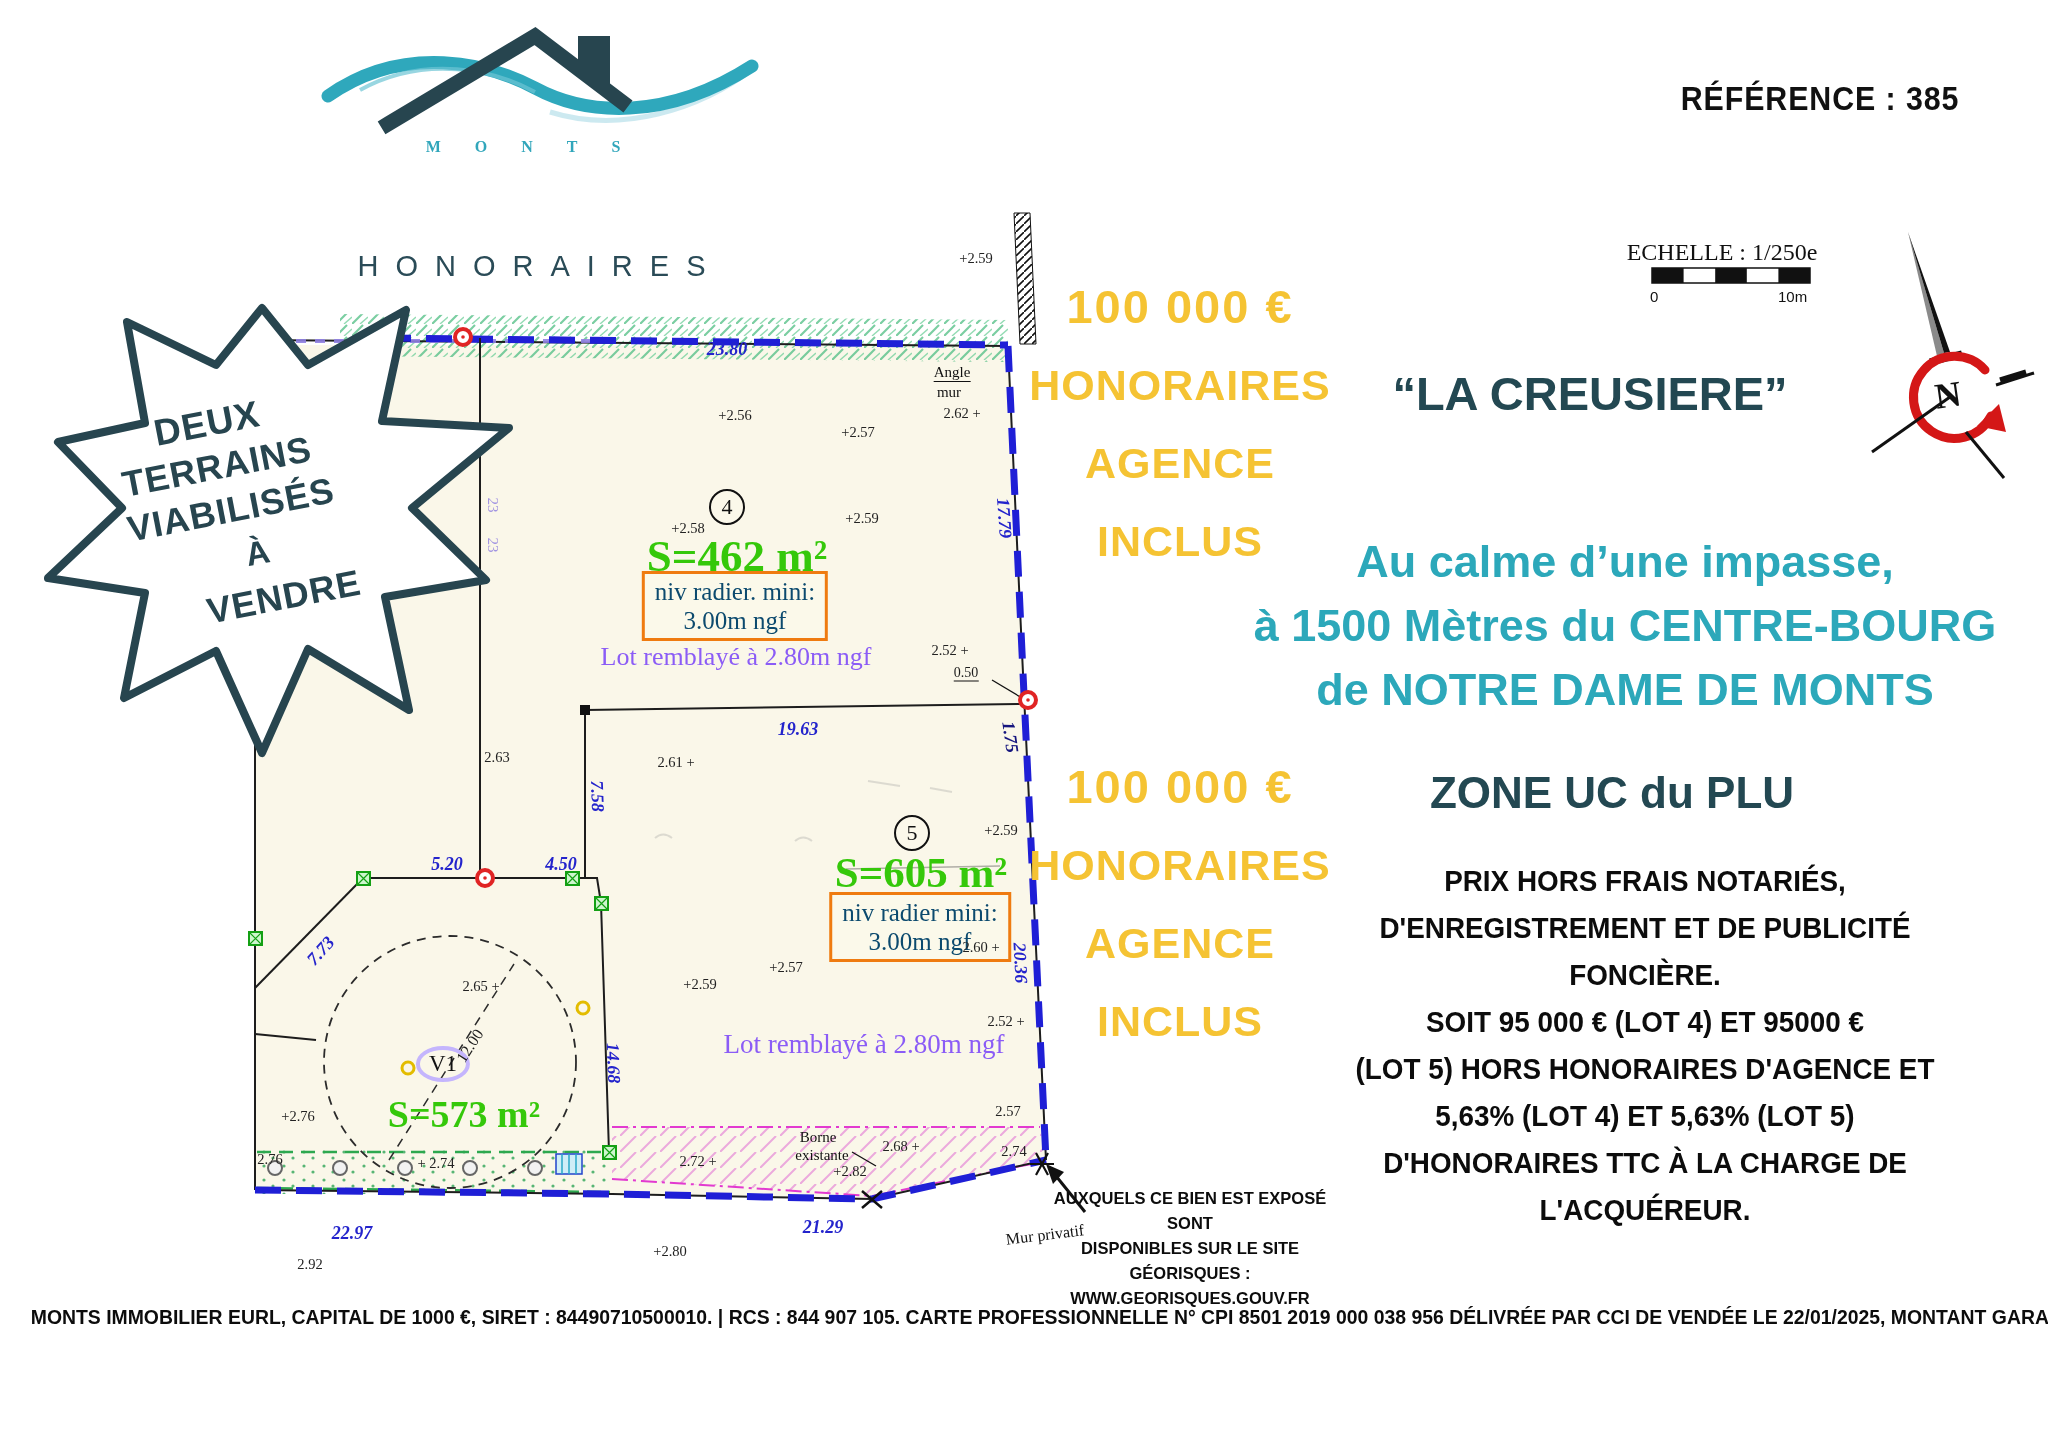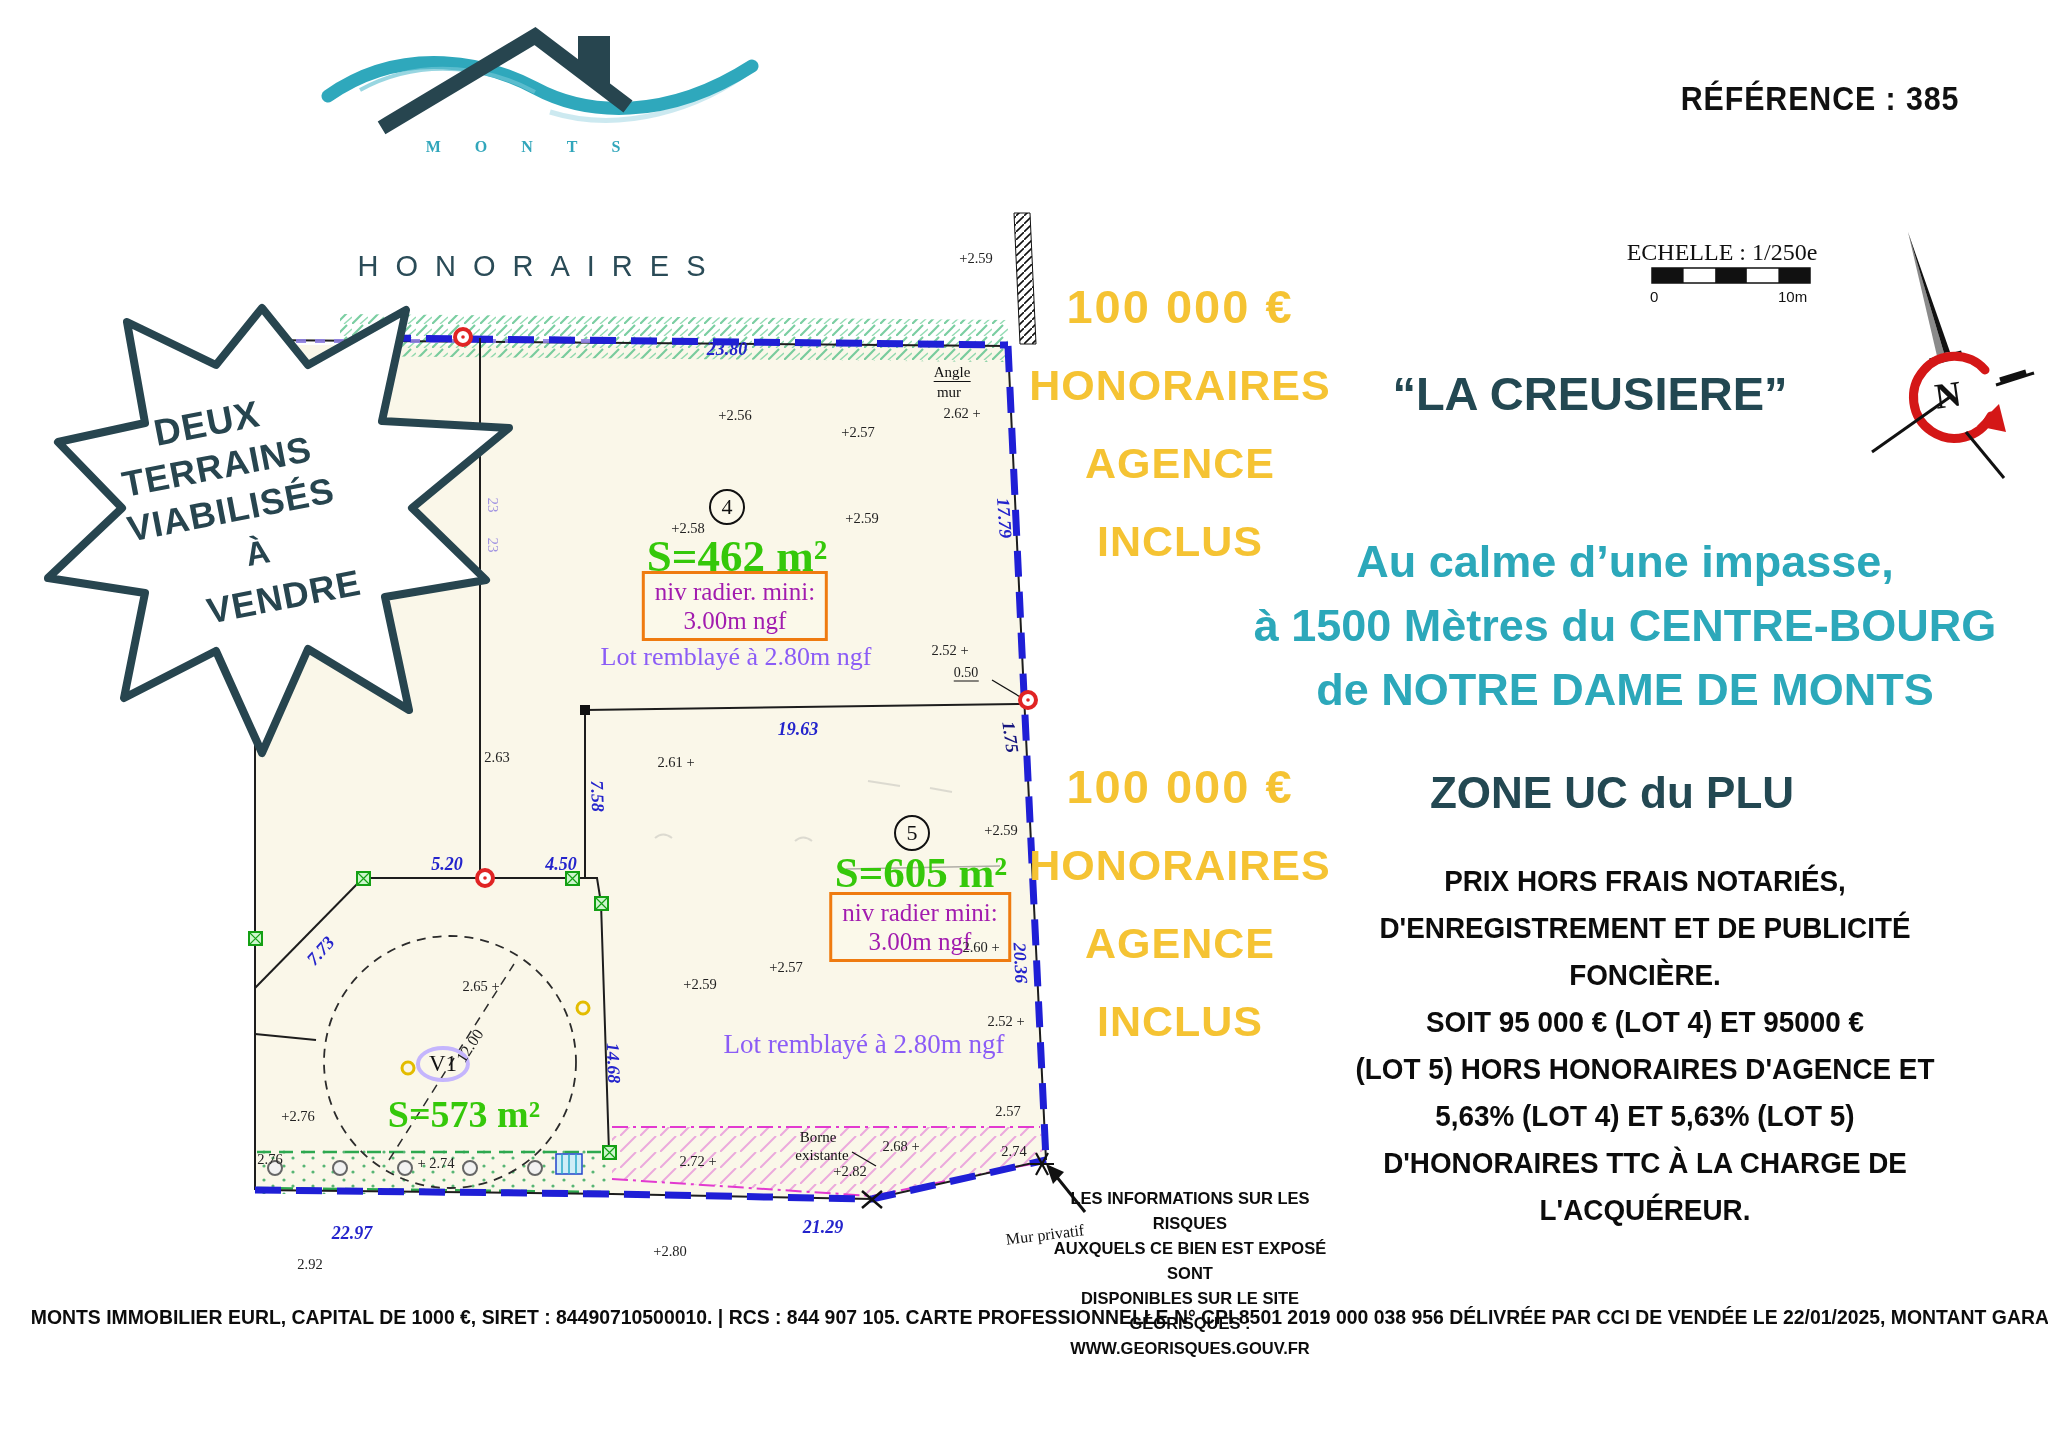--- a/index.html
+++ b/index.html
@@ -22,21 +22,21 @@
   .pricing{width:630px;text-align:center;color:#0c0c0c;font-weight:700;font-size:29px;line-height:47px;transform:scaleX(.96);}
   .risk{width:300px;text-align:center;color:#0c0c0c;font-weight:700;font-size:16.5px;line-height:25px;}
   .footer{width:2048px;text-align:center;color:#0c0c0c;font-weight:700;font-size:20px;transform:scaleX(.97);white-space:nowrap;}
   
   .pl{font-family:"Liberation Serif",serif;color:#1c1c1c;}
   .elev{font-family:"Liberation Serif",serif;font-size:14.5px;color:#222;}
   .meas{font-family:"Liberation Serif",serif;font-style:italic;font-weight:700;font-size:18px;color:#2424cc;}
   .meas-dark{color:#15157e;}
   .u{border-bottom:1.5px solid #111;}
   .lot-area{font-family:"Liberation Serif",serif;font-weight:700;color:#35c80a;}
-  .radier-box{border:3px solid #ef7b10;color:#a21caf;font-family:"Liberation Serif",serif;
+  .radier-box{border:3px solid #ef7b10;color:#0c4a6e;font-family:"Liberation Serif",serif;
       font-size:25px;line-height:29px;text-align:center;padding:3px 10px;background:rgba(252,250,235,.6);}
   .remblai{font-family:"Liberation Serif",serif;color:#8b5cf6;font-weight:500;}
   .lot-num{width:32px;height:32px;border:2px solid #111;border-radius:50%;text-align:center;
       line-height:32px;font-family:"Liberation Serif",serif;font-size:22px;color:#111;background:rgba(252,250,235,.4);}
   .v1-badge{border:4px solid #c4b5fd;border-radius:50%;padding:1px 9px;font-family:"Liberation Serif",serif;
       font-size:23px;color:#111;}
   .badge-line{color:#27454f;font-weight:800;letter-spacing:1px;}
   .remnant{color:#8d7de0;opacity:.8;font-size:15px;font-family:"Liberation Serif",serif;}
   .compass-n{font-family:"Liberation Serif",serif;font-weight:700;font-size:36px;color:#111;}
   .echelle{font-family:"Liberation Serif",serif;font-size:24px;color:#111;}
@@ -232,21 +232,20 @@
   <div>D'ENREGISTREMENT ET DE PUBLICITÉ</div>
   <div>FONCIÈRE.</div>
   <div>SOIT 95 000 € (LOT 4) ET 95000 €</div>
   <div>(LOT 5) HORS HONORAIRES D'AGENCE ET</div>
   <div>5,63% (LOT 4) ET 5,63% (LOT 5)</div>
   <div>D'HONORAIRES TTC À LA CHARGE DE</div>
   <div>L'ACQUÉREUR.</div>
 </div>
 
 <div class="abs risk" style="left:1040px;top:1186px">
-  <div>LES INFORMATIONS SUR LES RISQUES</div>
   <div>AUXQUELS CE BIEN EST EXPOSÉ SONT</div>
   <div>DISPONIBLES SUR LE SITE GÉORISQUES :</div>
   <div>WWW.GEORISQUES.GOUV.FR</div>
 </div>
 
 <div class="abs footer" style="left:0;top:1306px">MONTS IMMOBILIER EURL, CAPITAL DE 1000 €, SIRET : 84490710500010. | RCS : 844 907 105. CARTE PROFESSIONNELLE N° CPI 8501 2019 000 038 956 DÉLIVRÉE PAR CCI DE VENDÉE LE 22/01/2025, MONTANT GARANTI DE 120000 €. GARANT : GALIAN</div>
 
 <div class="abs ctr lot-num" style="left:727px;top:507px">4</div>
 <div class="abs ctr lot-area" style="left:737px;top:556px;font-size:45px">S=462 m²</div>
 <div class="abs radier-box" style="left:735px;top:606px;transform:translate(-50%,-50%)">

